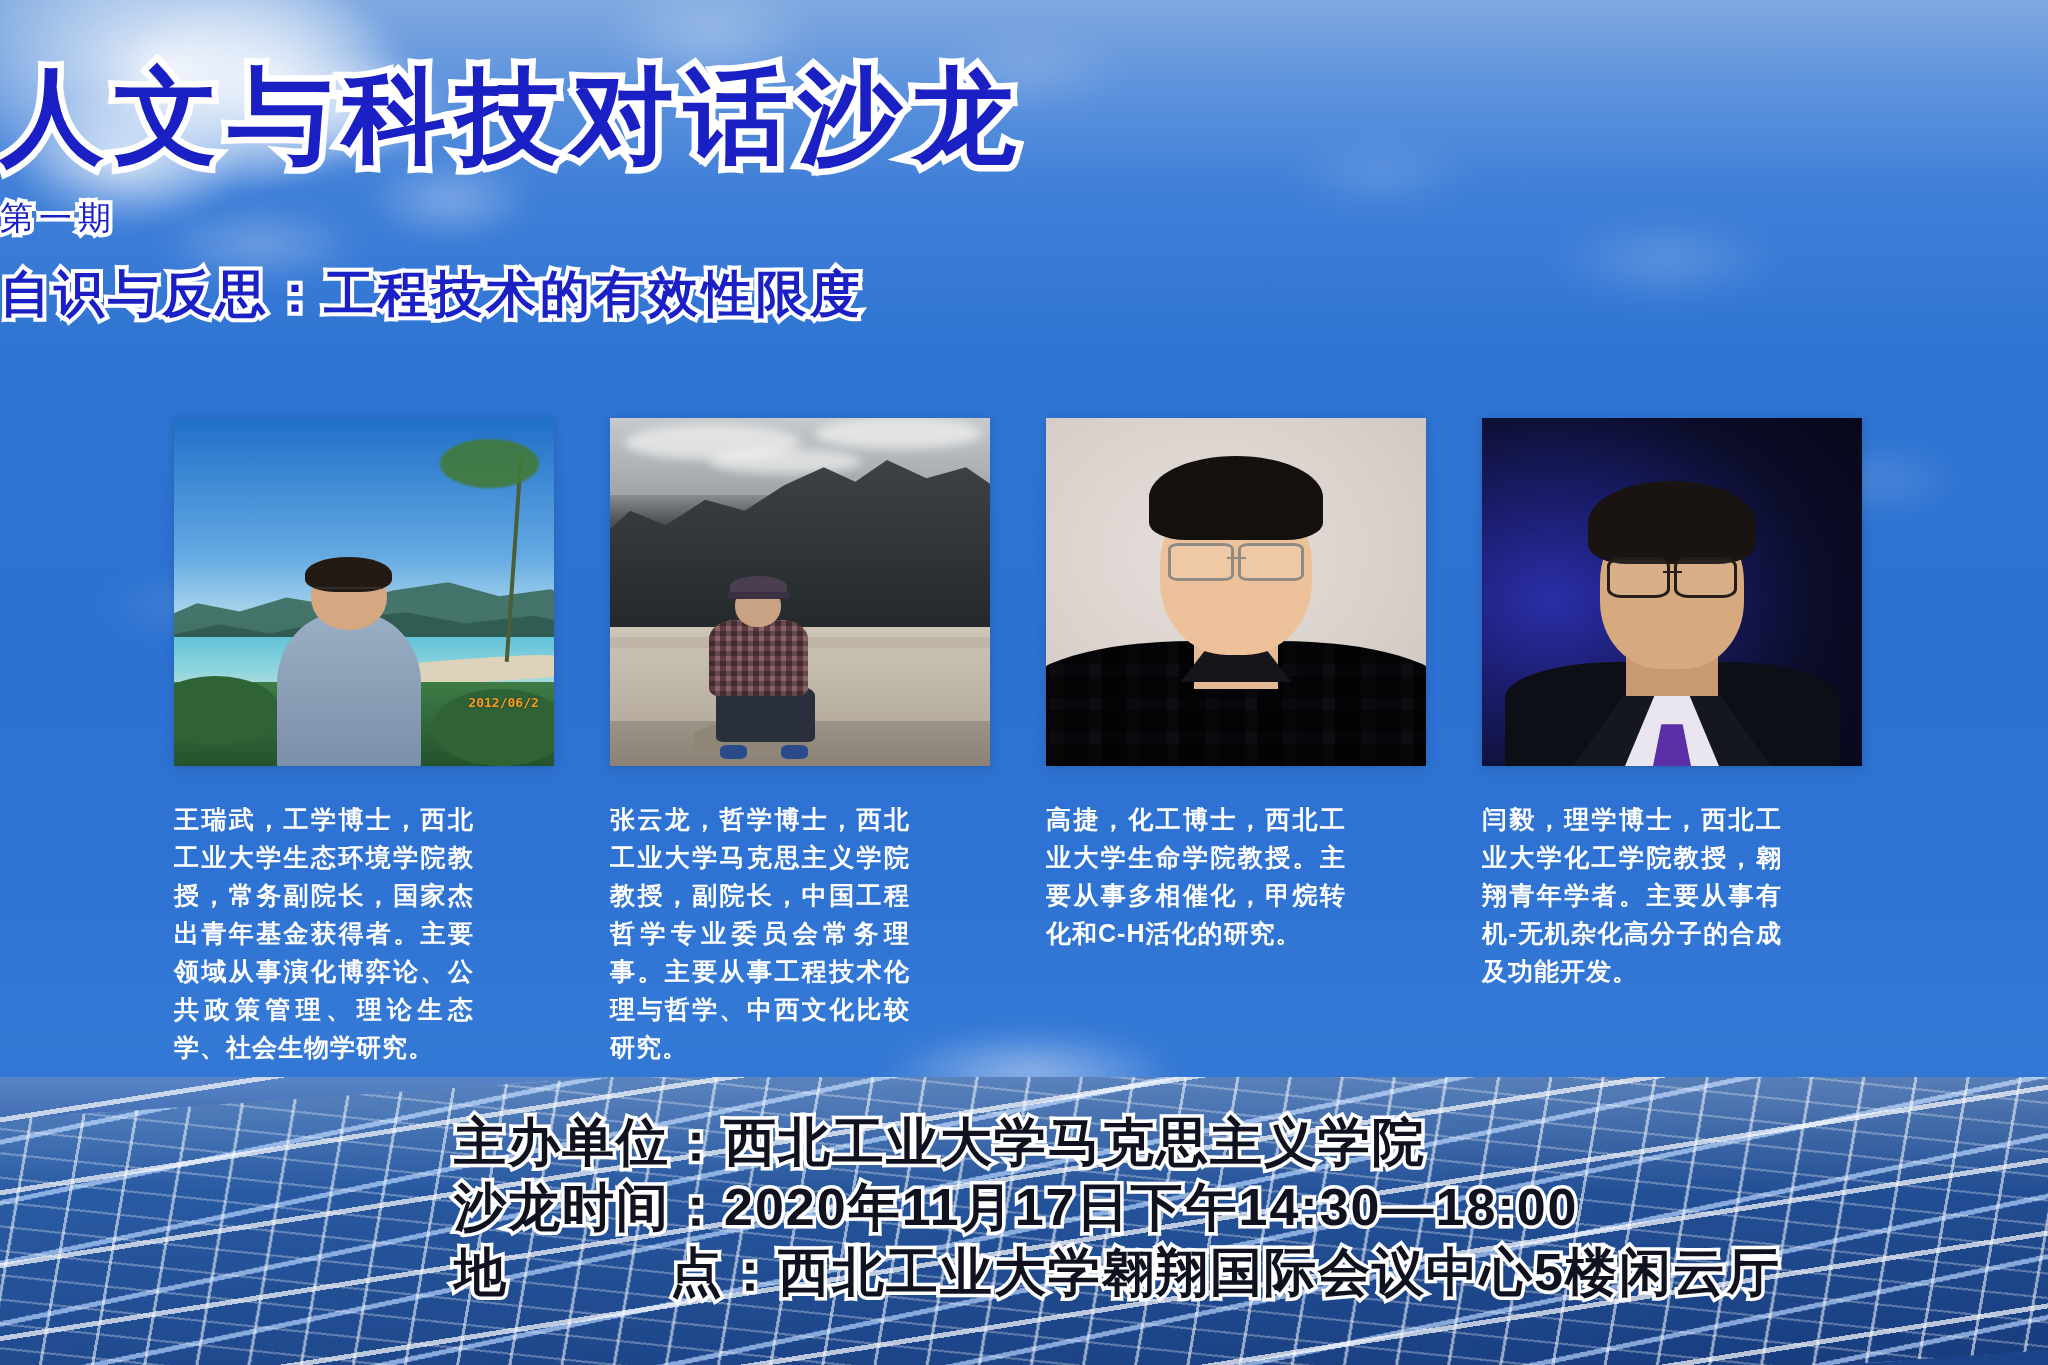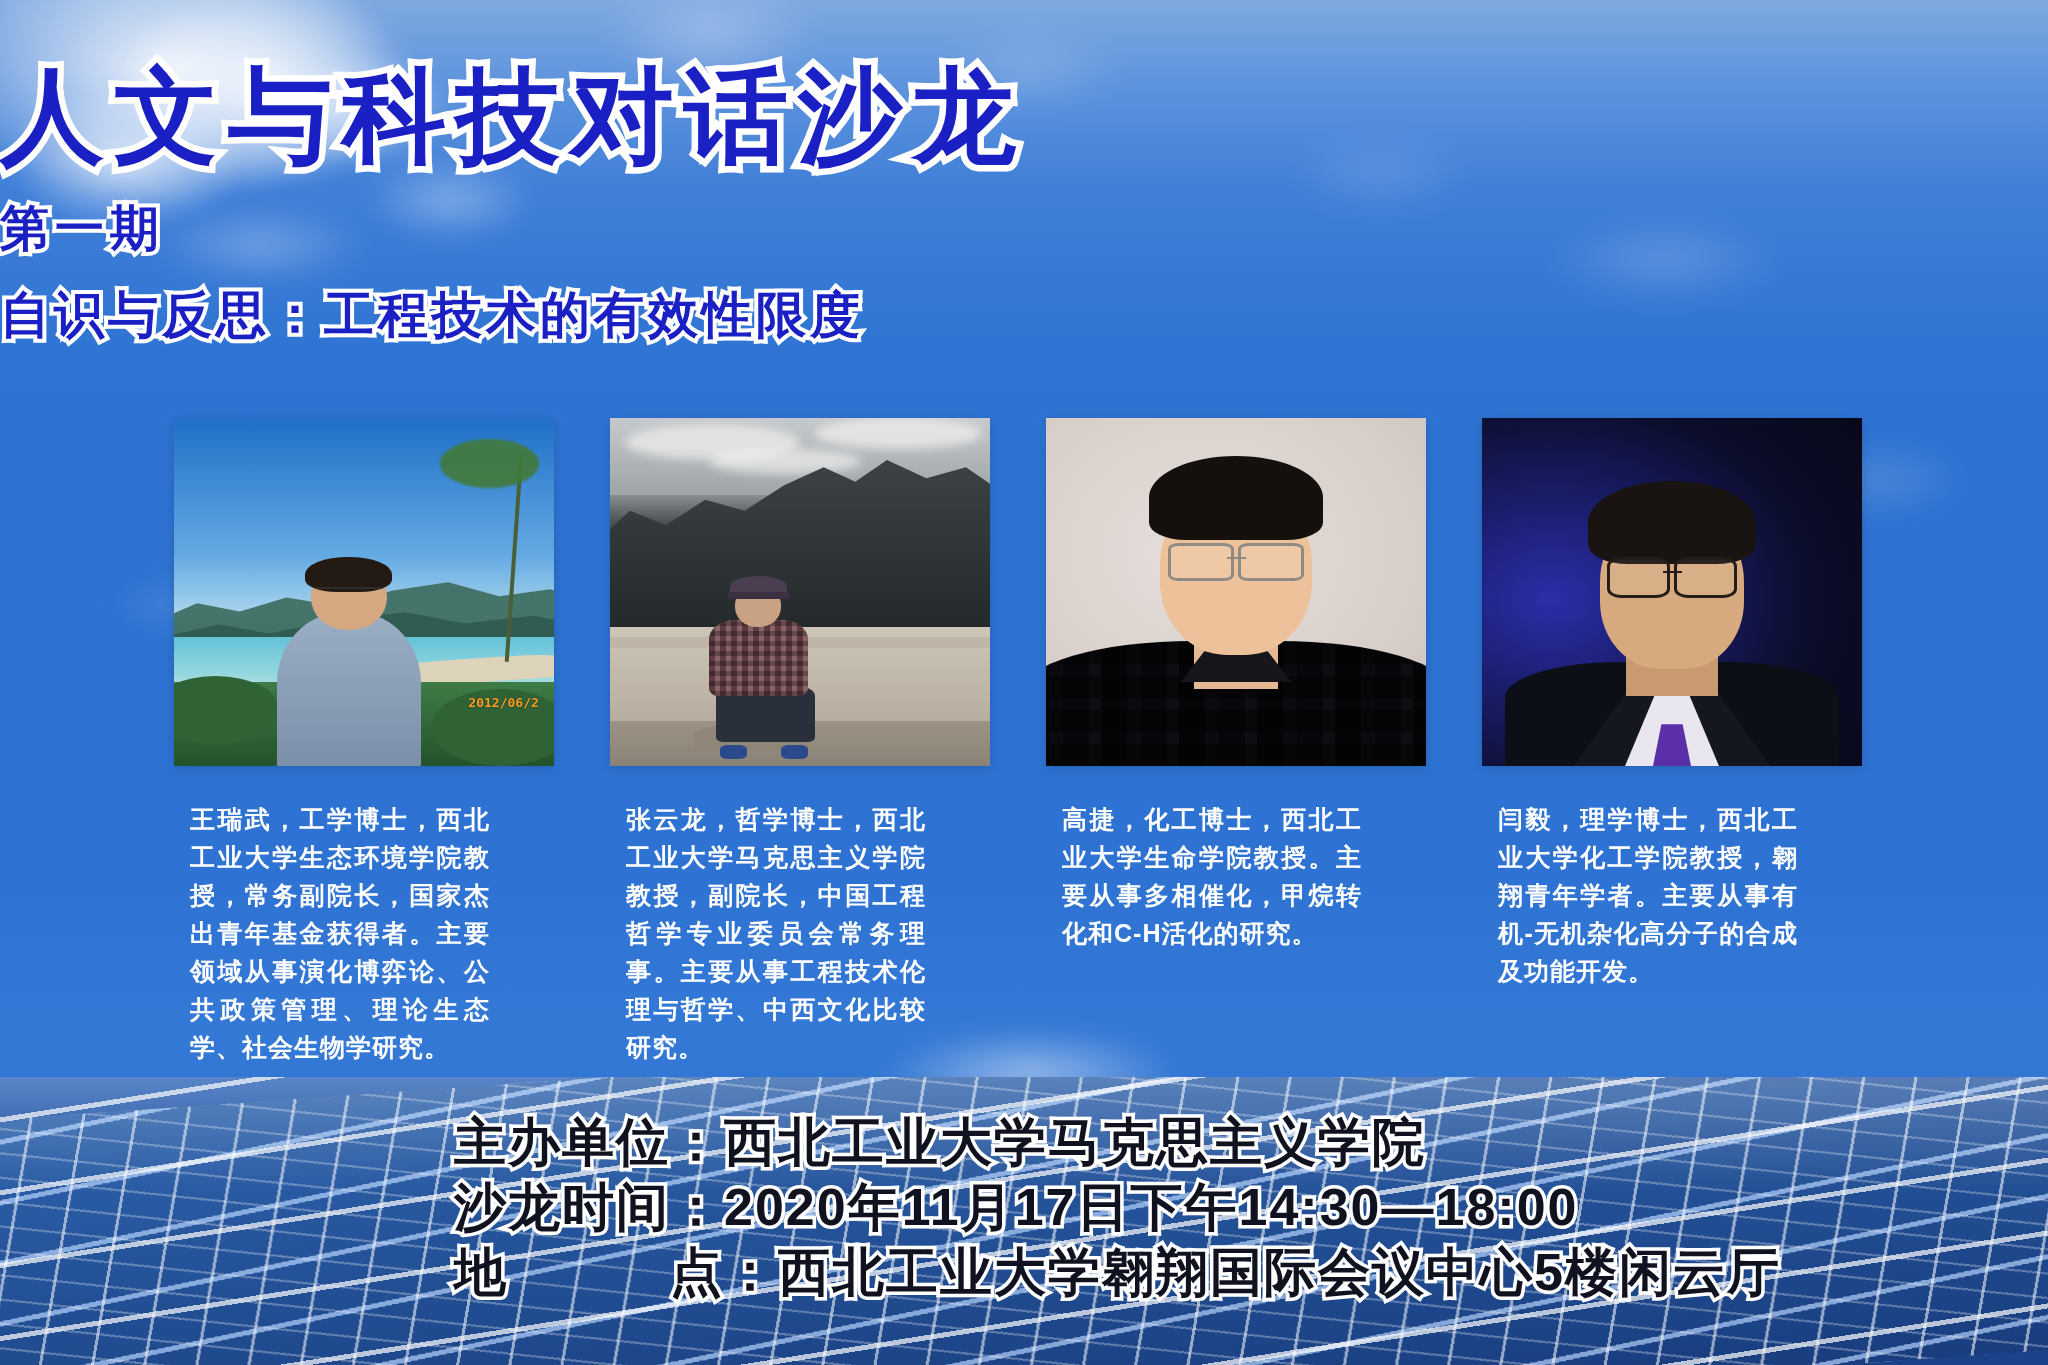--- a/index.html
+++ b/index.html
@@ -69,22 +69,22 @@
     letter-spacing: 10px;
     color: #1b20c4;
     line-height: 1.12;
     -webkit-text-stroke: 13px #ffffff;
     paint-order: stroke fill;
     text-shadow: 0 0 1px #ffffff;
     white-space: nowrap;
   }
   .sub-title {
     margin-top: 22px;
-    font-size: 49px;
-    font-weight: bold;
+    font-size: 33px;
+    font-weight: normal;
     letter-spacing: 6px;
     color: #1b20c4;
     -webkit-text-stroke: 8px #ffffff;
     paint-order: stroke fill;
     white-space: nowrap;
   }
   .topic-title {
     margin-top: 20px;
     font-size: 50px;
     font-weight: bold;
@@ -114,21 +114,21 @@
   .photo {
     width: 380px;
     height: 348px;
     position: relative;
     overflow: hidden;
     margin-left: 22px;
     box-shadow: 0 2px 10px rgba(0,0,0,0.16);
   }
   .bio {
     margin-top: 34px;
-    margin-left: 38px;
+    margin-left: 22px;
     width: 300px;
     color: #ffffff;
     font-size: 25px;
     font-weight: bold;
     line-height: 1.52;
     letter-spacing: 1px;
     text-align: justify;
   }
 
   

